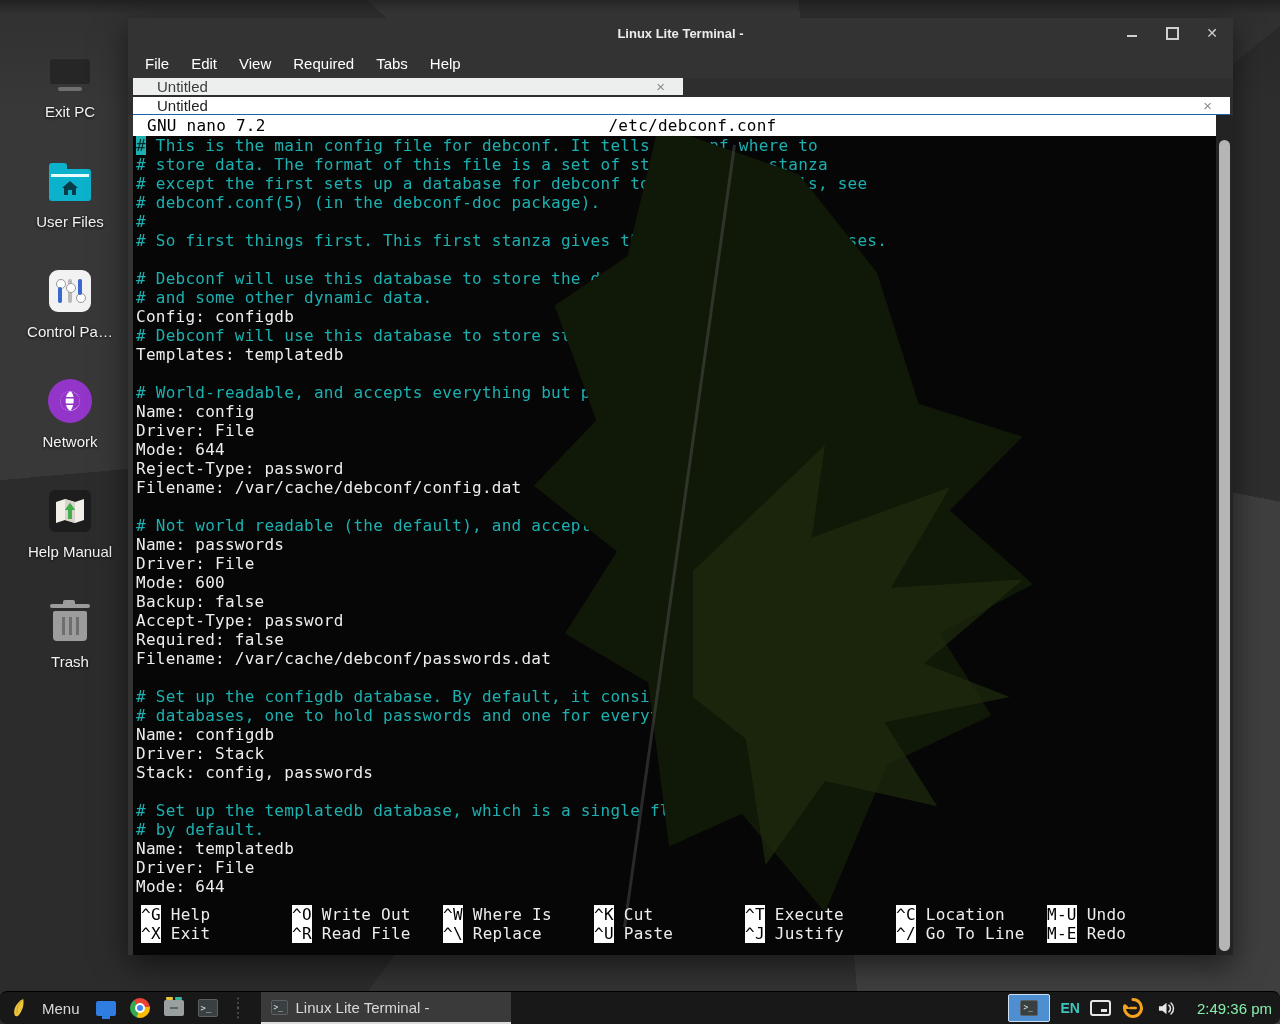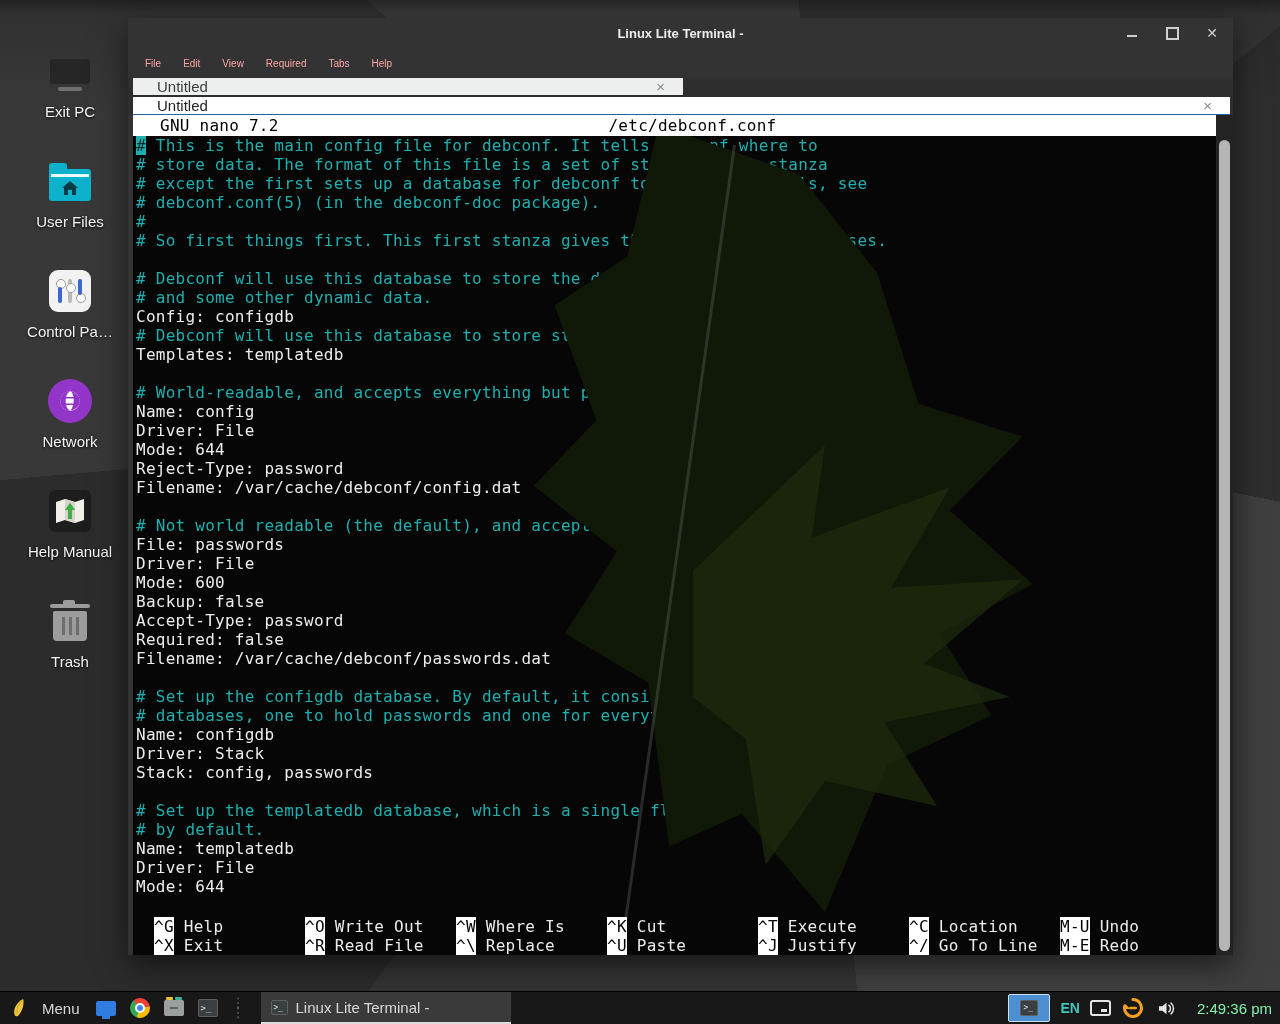--- a/index.html
+++ b/index.html
@@ -37,54 +37,54 @@
   
   .window{position:absolute;left:128px;top:18px;width:1105px;height:937px;background:#333333;
     box-shadow:0 10px 30px rgba(0,0,0,.55);}
   .titlebar{height:30px;position:relative;display:flex;align-items:center;justify-content:center;}
   .wtitle{color:#ececec;font-size:13px;font-weight:bold;}
   .wcontrols{position:absolute;right:14px;top:0;height:30px;display:flex;align-items:center;gap:26px;color:#cfcfcf;}
   .wbtn{width:14px;height:14px;display:flex;align-items:center;justify-content:center;font-size:14px;cursor:pointer;}
   .wbtn .sq{width:9px;height:9px;border:2px solid #cfcfcf;}
   .wbtn .mn{width:10px;height:2px;background:#cfcfcf;margin-top:6px;}
   .menubar{height:30px;display:flex;align-items:center;padding-left:6px;}
-  .mitem{color:#fca5a5;font-size:10px;padding:4px 11px;cursor:pointer;}
+  .mitem{color:#ffffff;font-size:15px;padding:4px 11px;cursor:pointer;}
   .tabbar{height:37px;display:flex;background:#2e2e2e;padding-left:5px;padding-right:3px;gap:2px;flex-direction:column;}
   .tab{display:flex;align-items:center;font-size:15px;cursor:pointer;position:relative;box-sizing:border-box;}
   .tab .tlabel{padding-left:24px;}
   .tab .tclose{margin-left:auto;margin-right:18px;color:#8b8b8b;font-size:15px;cursor:pointer;}
   .tab.inactive{width:550px;background:#edefef;color:#3c3c3c;}
   .tab.active{flex:1;background:#ffffff;color:#232323;border-bottom:3px solid #1c63aa;}
   
   .termwrap{position:absolute;left:5px;right:0;top:97px;bottom:0;display:flex;}
   .term{flex:1;position:relative;background:#060606;overflow:hidden;
     font-family:"DejaVu Sans Mono",monospace;font-size:16px;line-height:19px;letter-spacing:.25px;color:#ededed;}
   .wm{position:absolute;pointer-events:none;}
   .wm-body{left:380px;top:10px;width:520px;height:820px;background:#101808;
     clip-path:polygon(28% 0,55% 6%,70% 18%,78% 34%,98% 38%,84% 47%,100% 56%,82% 62%,92% 72%,72% 78%,60% 96%,44% 84%,30% 88%,26% 68%,10% 62%,20% 52%,4% 44%,16% 36%,8% 22%,22% 16%);}
   .wm-bright{left:560px;top:330px;width:330px;height:420px;background:#1e2a0d;opacity:.75;
     clip-path:polygon(0 30%,40% 0,36% 22%,78% 10%,60% 34%,100% 32%,70% 52%,96% 60%,58% 66%,74% 86%,40% 80%,22% 100%,16% 70%,0 60%);}
   .wm-quill{left:600px;top:30px;width:3px;height:790px;background:#5e5e5e;opacity:.4;transform:rotate(8deg);transform-origin:top center;}
   .nano-header{height:21px;background:#ffffff;color:#000;position:relative;display:flex;align-items:center;}
-  .nano-app{padding-left:27px;}
+  .nano-app{padding-left:14px;}
   .nano-file{position:absolute;left:0;right:0;text-align:center;margin-left:36px;}
   .tline{height:19px;white-space:pre;padding-left:3px;}
   .tline.c{color:#1db0b0;}
   .tline .cursor{background:#1db0b0;color:#032a2a;}
-  .shortcuts{position:absolute;left:0;right:0;bottom:0;display:flex;padding-left:21px;}
+  .shortcuts{position:absolute;left:0;right:0;bottom:12px;display:flex;padding-left:8px;}
   .scol{width:151px;flex:none;}
   .scol:last-child{width:auto;}
   .srow{height:19px;white-space:pre;}
   .cap{background:#ffffff;color:#000;}
   .slabel{margin-left:10px;color:#ededed;}
   .scrollbar{width:17px;background:#232323;position:relative;flex:none;}
   .scrollbar .thumb{position:absolute;left:3px;width:11px;top:25px;bottom:4px;background:#b5b5b5;border-radius:6px;cursor:pointer;}
   
   .taskbar{position:absolute;left:0;right:0;bottom:0;height:32px;background:#181818;border-top:1px solid #000;
-    display:flex;align-items:center;color:#d8d8d8;font-size:15px;}
+    display:flex;align-items:center;color:#d8d8d8;font-size:15px;border-radius:7px;}
   .tb-left{display:flex;align-items:center;gap:10px;padding-left:8px;height:100%;}
   .menu-label{margin-right:4px;cursor:pointer;}
   .ql{width:24px;height:24px;display:flex;align-items:center;justify-content:center;cursor:pointer;}
   .icon-display{width:20px;height:15px;background:#2f7de0;border-radius:2px;position:relative;}
   .icon-display:after{content:"";position:absolute;bottom:-3px;left:6px;width:8px;height:3px;background:#2f7de0;}
   .icon-chrome{width:20px;height:20px;border-radius:50%;position:relative;
     background:conic-gradient(from -40deg,#ea4335 0 120deg,#fbbc05 120deg 240deg,#34a853 240deg 360deg);}
   .icon-chrome:after{content:"";position:absolute;left:5px;top:5px;width:10px;height:10px;border-radius:50%;background:#4285f4;border:2px solid #fff;box-sizing:border-box;}
   .icon-fm{width:20px;height:16px;background:#9aa0a0;border-radius:2px;position:relative;display:flex;align-items:center;justify-content:center;}
   .icon-fm:before{content:"";position:absolute;top:-3px;left:2px;width:7px;height:3px;background:#e8c23a;border-radius:1px;}
@@ -232,21 +232,21 @@
             <div class="tline p">Templates: templatedb</div>
             <div class="tline p"></div>
             <div class="tline c"># World-readable, and accepts everything but passwords.</div>
             <div class="tline p">Name: config</div>
             <div class="tline p">Driver: File</div>
             <div class="tline p">Mode: 644</div>
             <div class="tline p">Reject-Type: password</div>
             <div class="tline p">Filename: /var/cache/debconf/config.dat</div>
             <div class="tline p"></div>
             <div class="tline c"># Not world readable (the default), and accepts only passwords.</div>
-            <div class="tline p">File: passwords</div>
+            <div class="tline p">Name: passwords</div>
             <div class="tline p">Driver: File</div>
             <div class="tline p">Mode: 600</div>
             <div class="tline p">Backup: false</div>
             <div class="tline p">Accept-Type: password</div>
             <div class="tline p">Required: false</div>
             <div class="tline p">Filename: /var/cache/debconf/passwords.dat</div>
             <div class="tline p"></div>
             <div class="tline c"># Set up the configdb database. By default, it consists of a stack of two</div>
             <div class="tline c"># databases, one to hold passwords and one for everything else.</div>
             <div class="tline p">Name: configdb</div>

